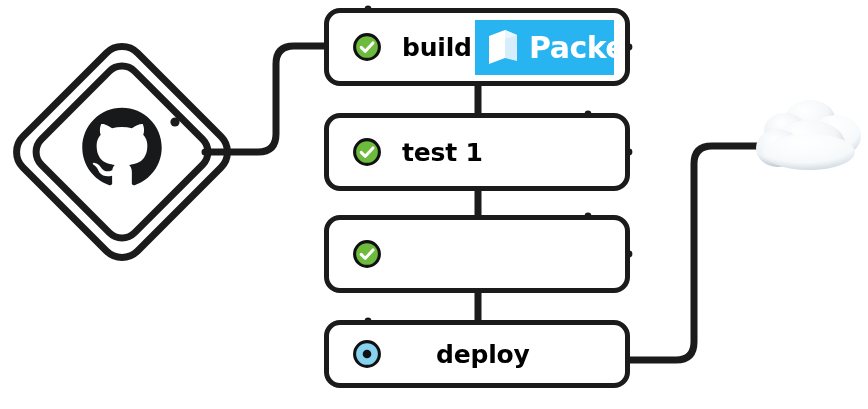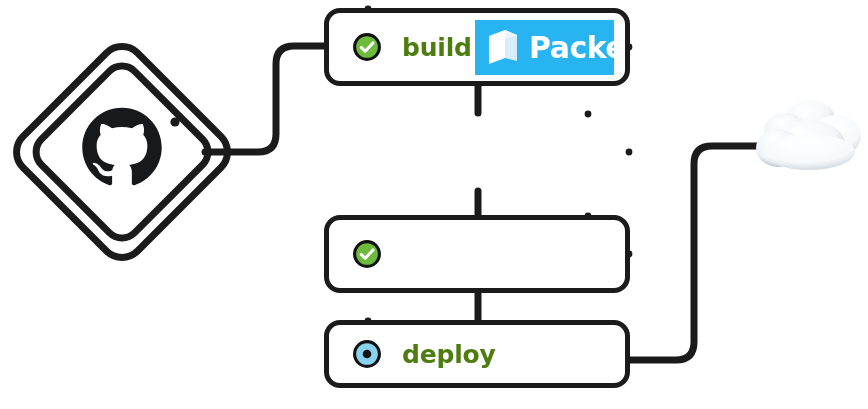--- a/index.html
+++ b/index.html
@@ -34,36 +34,36 @@
     background: #ffffff;
     border: 5px solid #1b1b1b;
     border-radius: 16px;
     display: flex;
     align-items: center;
     z-index: 4;
   }
   .stage-build  { top: 8px;   height: 78px; }
   .stage-test1  { top: 113px; height: 78px; }
   .stage-test2  { top: 215px; height: 78px; }
-  .stage-deploy { top: 320px; height: 68px; }
+  .stage-deploy { top: 320px; height: 68px; gap: 34px; }
 
   .status-icon {
     position: relative;
     width: 30px;
     height: 30px;
     margin-left: 23px;
     flex: 0 0 auto;
   }
   .status-icon svg { display: block; width: 30px; height: 30px; }
 
   .stage-label {
     margin-left: 20px;
     font-size: 25px;
     font-weight: bold;
-    color: #4d7c0f;
+    color: #000000;
     letter-spacing: -0.2px;
     white-space: nowrap;
     flex: 0 0 auto;
   }
 
   
   .packer-badge {
     position: absolute;
     left: 146px;
     top: 7px;
@@ -178,20 +178,29 @@
         <svg viewBox="0 0 34 40" xmlns="http://www.w3.org/2000/svg">
           <path d="M3 8 L19 2 L19 30 L3 36 Z" fill="#ffffff"></path>
           <path d="M19 2 L31 7 L31 33 L19 30 Z" fill="#d6eefb"></path>
           <path d="M19 2 L31 7 L19 11 Z" fill="#eaf6fd"></path>
         </svg>
       </span>
       <span class="packer-word">Packer</span>
     </span>
   </div>
 
+  <div class="stage stage-test1">
+    <span class="status-icon">
+      <svg viewBox="0 0 30 30" xmlns="http://www.w3.org/2000/svg">
+        <circle cx="15" cy="15" r="12.4" fill="#6cbb3c" stroke="#111111" stroke-width="3.1"></circle>
+        <path d="M9.2 15.4 L13.3 19.3 L21 10.9" fill="none" stroke="#ffffff" stroke-width="3" stroke-linecap="round" stroke-linejoin="round"></path>
+      </svg>
+    </span>
+    <span class="stage-label">test 1</span>
+  </div>
 
   <div class="stage stage-test2">
     <span class="status-icon">
       <svg viewBox="0 0 30 30" xmlns="http://www.w3.org/2000/svg">
         <circle cx="15" cy="15" r="12.4" fill="#6cbb3c" stroke="#111111" stroke-width="3.1"></circle>
         <path d="M9.2 15.4 L13.3 19.3 L21 10.9" fill="none" stroke="#ffffff" stroke-width="3" stroke-linecap="round" stroke-linejoin="round"></path>
       </svg>
     </span>
   </div>
 

